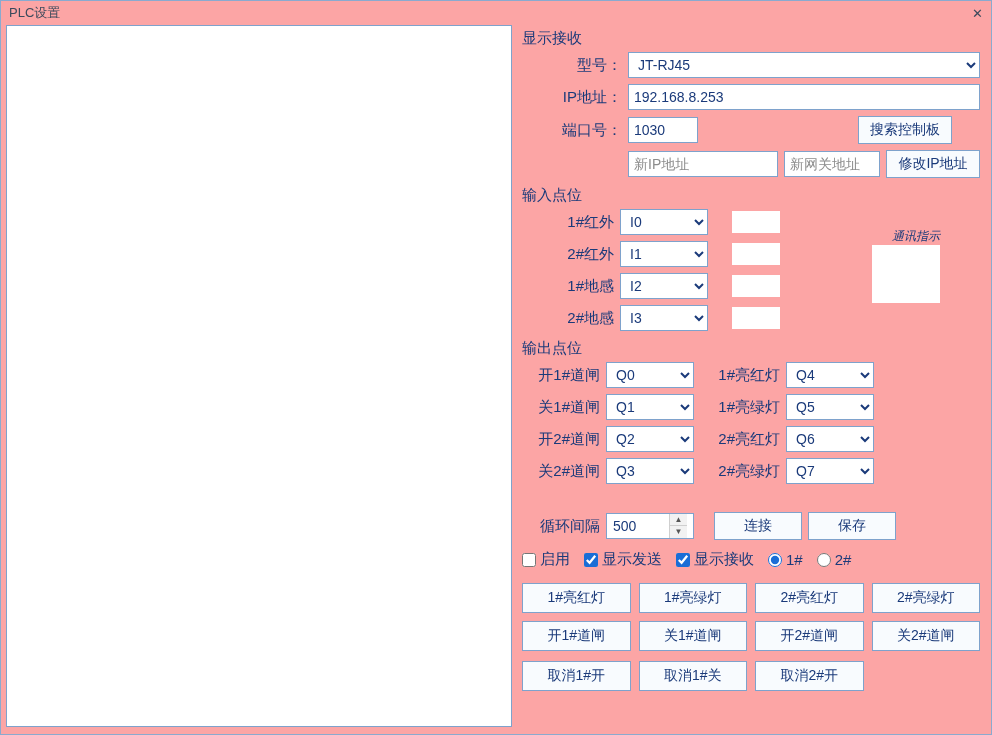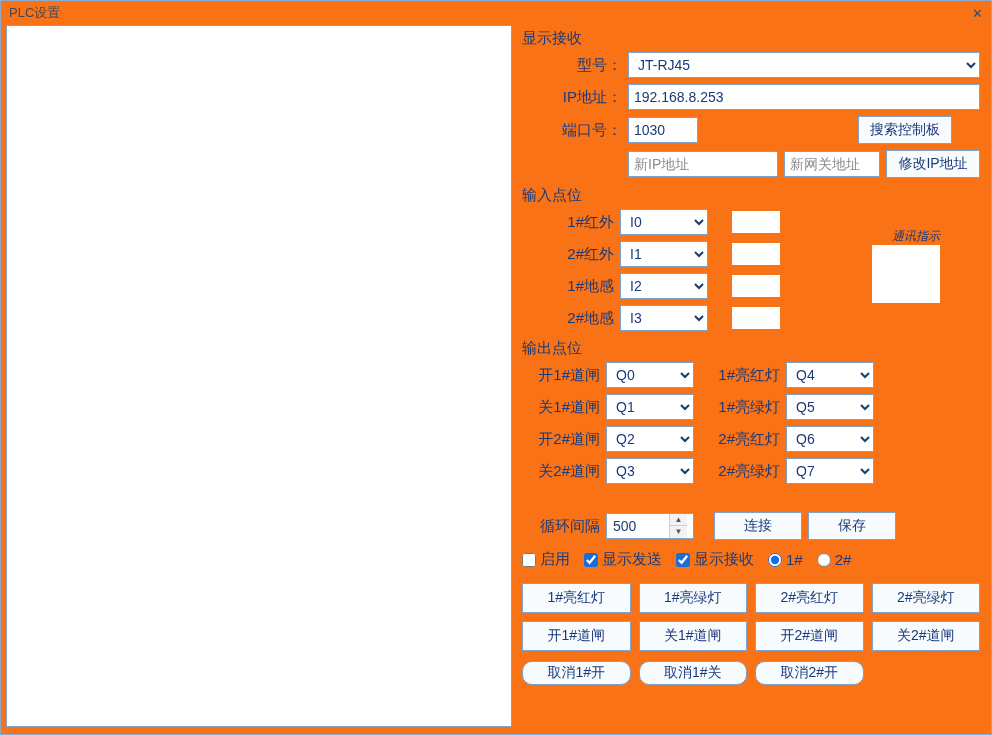--- a/index.html
+++ b/index.html
@@ -7,21 +7,21 @@
       font-family: "Microsoft YaHei", "SimSun", sans-serif;
       font-size: 14px;
       background: #bcd0e9;
       width: 992px;
       height: 735px;
       overflow: hidden;
     }
     .window {
       width: 992px;
       height: 735px;
-      background: #f97316;
+      background: #fca5a5;
       border: 1px solid #8aaacf;
     }
     .titlebar {
       height: 24px;
       display: flex;
       align-items: center;
       justify-content: space-between;
       padding: 0 6px;
       color: #3c4a5c;
       font-size: 13px;
@@ -135,21 +135,21 @@
     .btn-conn { width: 88px; }
 
     .check-row { display:flex; align-items:center; gap:14px; margin-top:10px; font-size:15px; color:#1a3a7a; flex-wrap: nowrap;}
     .check-row label { display:flex; align-items:center; gap:4px; white-space:nowrap;}
     input[type=checkbox]{ width:14px; height:14px; accent-color:#1a6dd6;}
     input[type=radio]{ width:14px; height:14px; accent-color:#1a6dd6;}
 
     .btn-grid { display:grid; grid-template-columns: repeat(4, 1fr); gap: 8px; margin-top: 14px;}
     .btn-grid button { height:30px; }
     .btn-grid2 { display:grid; grid-template-columns: repeat(4, 1fr); gap: 8px; margin-top: 10px;}
-    .btn-grid2 button { height:24px;border-radius:10px; }
+    .btn-grid2 button { height:30px; }
 
     .in-section { margin-top:8px;}
     .section-wrap{ margin-bottom:2px; }
     .indent{ margin-left: 12px;}
     .indent2{ margin-left: 4px;}
   </style>
 </head>
 <body>
 
 <div class="window">

